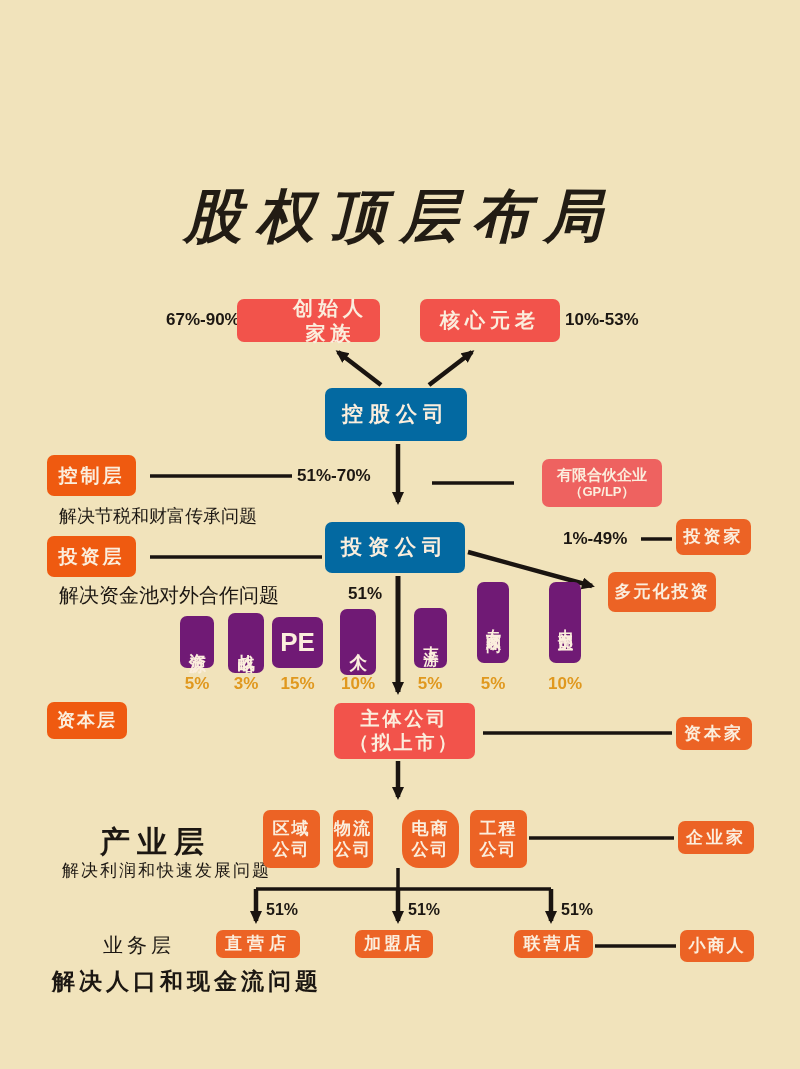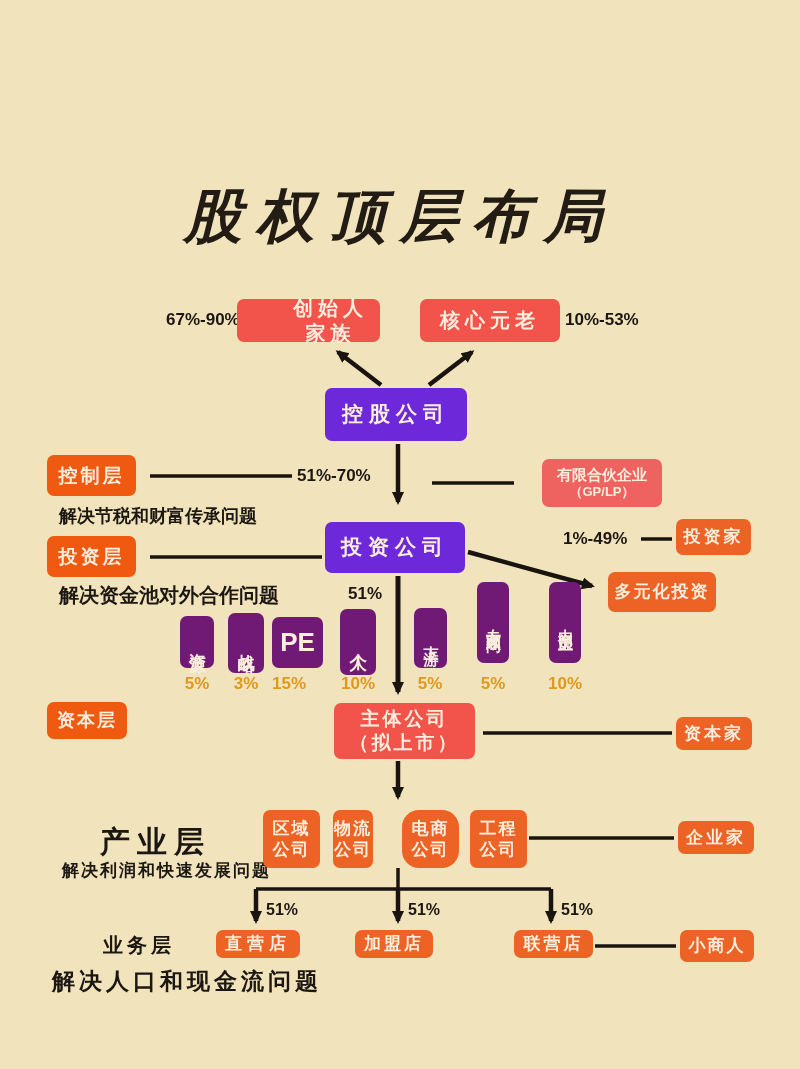--- a/index.html
+++ b/index.html
@@ -15,28 +15,28 @@
     width:800px;text-align:center;font-size:58px;font-weight:900;font-style:italic;
     letter-spacing:14px;color:#221c14;
   }
   .box{
     display:flex;align-items:center;justify-content:center;text-align:center;
     color:#fbeedd;font-weight:700;border-radius:7px;line-height:1.25;
     box-sizing:border-box;
   }
   .red{background:#f2534b;}
   .pinkred{background:#ee6260;}
-  .bigorange{background:#6d28d9;}
+  .bigorange{background:#0369a1;}
   .layerorange{background:#ef5a10;}
   .smallorange{background:#ec6325;}
   .brown{background:#701a75;}
   .vtext{writing-mode:vertical-rl;text-orientation:upright;letter-spacing:3px;}
   .pct{font-weight:700;color:#1c1712;}
   .gold{color:#e0981e;font-weight:700;font-size:17px;}
-  .note{font-weight:700;color:#1c1712;white-space:nowrap;}
+  .note{font-weight:400;color:#1c1712;white-space:nowrap;}
   .wrap2{word-break:break-all;width:42px;}
 </style>
 </head>
 <body>
 
 <div class="canvas">
 
   <svg class="wires" viewBox="0 0 800 1069">
     <defs>
       <marker id="ah" markerUnits="userSpaceOnUse" markerWidth="16" markerHeight="14" refX="10" refY="6" orient="auto">
@@ -93,21 +93,21 @@
   <div class="abs box brown vtext" style="left:180px;top:616px;width:34px;height:52px;font-size:17px;">资源</div>
   <div class="abs box brown vtext" style="left:228px;top:613px;width:36px;height:60px;font-size:17px;">战略</div>
   <div class="abs box brown" style="left:272px;top:617px;width:51px;height:51px;font-size:26px;">PE</div>
   <div class="abs box brown vtext" style="left:340px;top:609px;width:36px;height:66px;font-size:17px;">个人</div>
   <div class="abs box brown vtext" style="left:414px;top:608px;width:33px;height:60px;font-size:15px;">上下游</div>
   <div class="abs box brown vtext" style="left:477px;top:582px;width:32px;height:81px;font-size:15px;">专家顾问</div>
   <div class="abs box brown vtext" style="left:549px;top:582px;width:32px;height:81px;font-size:15px;">内部员工</div>
 
   <div class="abs gold" style="left:172px;top:674px;width:50px;text-align:center;">5%</div>
   <div class="abs gold" style="left:221px;top:674px;width:50px;text-align:center;">3%</div>
-  <div class="abs gold" style="left:272px;top:674px;width:51px;">15%</div>
+  <div class="abs gold" style="left:272px;top:674px;width:51px;text-align:center;">15%</div>
   <div class="abs gold" style="left:333px;top:674px;width:50px;text-align:center;">10%</div>
   <div class="abs gold" style="left:405px;top:674px;width:50px;text-align:center;">5%</div>
   <div class="abs gold" style="left:468px;top:674px;width:50px;text-align:center;">5%</div>
   <div class="abs gold" style="left:540px;top:674px;width:50px;text-align:center;">10%</div>
 
   <div class="abs box layerorange" style="left:47px;top:702px;width:80px;height:37px;font-size:18px;letter-spacing:2px;">资本层</div>
   <div class="abs box red" style="left:334px;top:703px;width:141px;height:56px;flex-direction:column;font-size:19px;letter-spacing:3px;">
     <span>主体公司</span>
     <span>（拟上市）</span>
   </div>

